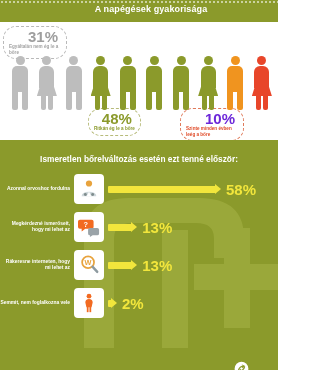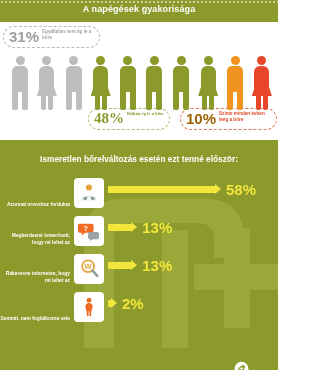--- a/index.html
+++ b/index.html
@@ -5,40 +5,40 @@
   html,body{margin:0;padding:0;background:#fff;}
   body{width:278px;height:370px;overflow:hidden;font-family:"Liberation Sans",sans-serif;}
   #page{position:relative;width:278px;height:370px;background:#ffffff;overflow:hidden;}
 
   
   .top-header{position:absolute;left:0;top:0;width:278px;height:22px;background:#8b9a2b;}
   .top-header .dots{position:absolute;left:0;top:0;width:100%;height:3px;
     background-image:radial-gradient(circle,#ffffff 0.8px,transparent 0.9px);
     background-size:4px 4px;opacity:.55;}
   .top-title{position:absolute;left:0;top:4px;width:278px;text-align:center;
-    color:#ffffff;font-size:9px;font-weight:bold;letter-spacing:.1px;}
+    color:#ffffff;font-size:9px;font-weight:bold;letter-spacing:.1px;padding-left:12px;}
   .header-notch{position:absolute;left:50%;margin-left:88px;top:19px;width:0;height:0;
     border-left:9px solid transparent;border-right:9px solid transparent;border-top:9px solid #8b9a2b;}
 
   .top-panel{position:absolute;left:0;top:22px;width:278px;height:118px;background:#ffffff;}
 
   
   .bubble{position:absolute;border:1px dashed #b9b9b9;border-radius:13px;
-    padding:2px 5px 3px 5px;display:flex;align-items:flex-start;background:#ffffff;}
+    padding:2px 5px 3px 5px;display:flex;align-items:flex-end;background:#ffffff;flex-direction:column;}
   .bubble .pct{font-size:15px;font-weight:bold;line-height:1;margin-right:3px;white-space:nowrap;}
   .bubble .txt{font-size:4.6px;font-weight:bold;line-height:1.22;max-width:52px;}
 
   .b-31{left:3px;top:4px;}
   .b-31 .pct{color:#9e9e9e;} .b-31 .txt{color:#a3a3a3;}
   .b-11{left:174px;top:4px;border-color:#f0a23a;}
   .b-11 .pct{color:#f0941f;} .b-11 .txt{color:#f0941f;}
-  .b-48{left:88px;top:86px;border-color:#b7bb7a;font-family:Liberation Serif, serif;}
+  .b-48{left:88px;top:86px;border-color:#b7bb7a;}
   .b-48 .pct{color:#8b9a2b;} .b-48 .txt{color:#8b9a2b;}
   .b-10{left:180px;top:86px;border-color:#e07a5a;}
-  .b-10 .pct{color:#a16207;} .b-10 .txt{color:#e04b28;}
+  .b-10 .pct{color:#6d28d9;} .b-10 .txt{color:#e04b28;}
 
   
   .people{position:absolute;left:9px;top:32px;width:264px;height:56px;display:flex;
     justify-content:space-between;align-items:flex-end;}
   .person{position:relative;width:22px;height:54px;}
   .person .head{position:absolute;left:50%;top:0;width:9px;height:9px;margin-left:-4.5px;
     border-radius:50%;background:currentColor;}
   .person .body{position:absolute;left:50%;top:10px;width:16px;height:26px;margin-left:-8px;
     background:currentColor;border-radius:5px 5px 2px 2px;}
   .person .legL,.person .legR{position:absolute;top:33px;width:6px;height:21px;background:currentColor;}
@@ -55,21 +55,21 @@
   .watermark{position:absolute;right:-6px;top:28px;width:210px;height:180px;opacity:.28;}
   .wm-cross{position:absolute;fill:#c3cc63;}
   .bottom-title{position:absolute;left:0;top:14px;width:278px;text-align:center;
     color:#ffffff;font-size:8.3px;font-weight:bold;}
   .bottom-dots{position:absolute;left:0;bottom:5px;width:100%;height:3px;
     background-image:radial-gradient(circle,#ffffff 0.8px,transparent 0.9px);
     background-size:4px 4px;opacity:.5;}
   .bottom-foot{position:absolute;left:0;bottom:0;width:278px;height:10px;background:#7c8a26;}
 
   .rows{position:absolute;left:0;top:30px;width:278px;}
-  .row{position:relative;height:38px;display:flex;align-items:flex-end;}
+  .row{position:relative;height:38px;display:flex;align-items:center;}
   .row-label{width:70px;text-align:right;padding-right:4px;color:#ffffff;
     font-size:4.9px;font-weight:bold;line-height:1.28;}
   .row-icon{width:30px;height:30px;background:#ffffff;border-radius:4px;
     display:flex;align-items:center;justify-content:center;flex:none;}
   .row-icon svg{width:22px;height:22px;display:block;}
   .bar-wrap{position:relative;flex:1;height:38px;display:flex;align-items:center;padding-left:4px;}
   .bar{height:7px;background:#f2e63c;border-radius:1px;position:relative;}
   .bar:after{content:"";position:absolute;right:-5px;top:-2px;width:0;height:0;
     border-top:5.5px solid transparent;border-bottom:5.5px solid transparent;border-left:6px solid #f2e63c;}
   .bar-val{margin-left:10px;color:#f2e63c;font-size:15px;font-weight:bold;line-height:1;white-space:nowrap;}

